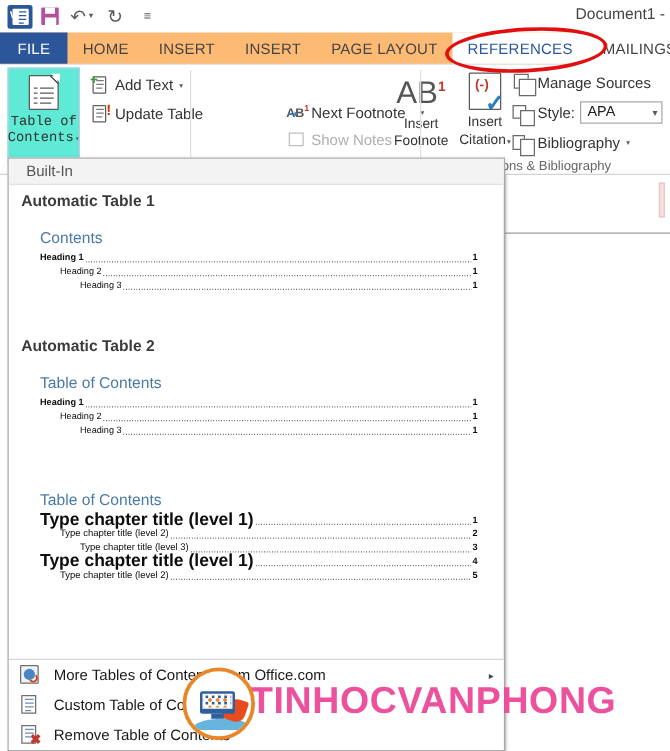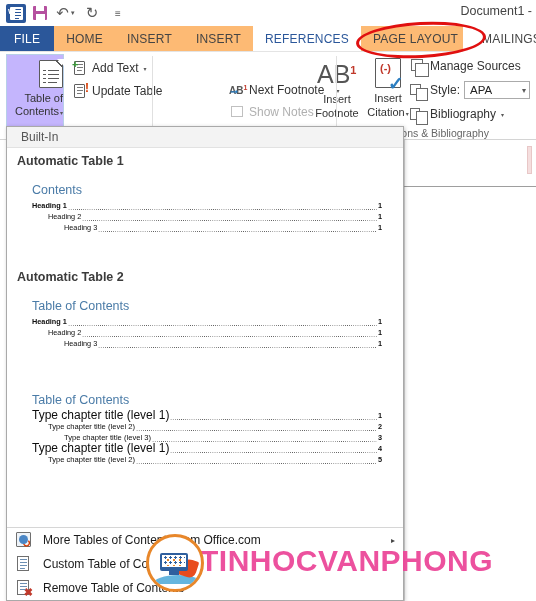--- a/index.html
+++ b/index.html
@@ -83,23 +83,24 @@
   .rgroup { position: absolute; top: 0; height: 88px; }
   .rgroup .glabel {
     position: absolute; bottom: 1px; width: 100%; text-align: center;
     font-size: 10.5px; color: #666; white-space: nowrap;
   }
   .gsep { position: absolute; top: 4px; width: 1px; height: 74px; background: #e0e0e0; }
 
   
   .toc-btn {
     position: absolute; left: 6px; top: 2px; width: 58px; height: 78px;
-    background: #c4b5fd; border: 1px solid #b7cfe8;
-    display: flex; flex-direction: column; align-items: flex-end; padding-top: 5px;
+    background: #5eead4; border: 1px solid #b7cfe8;
+    display: flex; flex-direction: column; align-items: center; padding-top: 5px;
     cursor: default;
+    font-family: Liberation Mono, monospace;
   }
   .toc-doc {
     width: 24px; height: 28px; border: 1.6px solid #5a5a5a; background: #fff;
     position: relative; border-radius: 1px;
   }
   .toc-doc:before {
     content: ""; position: absolute; right: -1.6px; top: -1.6px;
     border-width: 0 7px 7px 0; border-style: solid;
     border-color: transparent #fff transparent transparent;
   }
@@ -202,21 +203,21 @@
   .toc-row .dots {
     flex: 1 1 auto; margin: 0 1px 1.5px 1px; height: 1px; min-width: 10px;
     background-image: radial-gradient(circle, #5a5a5a 0.5px, transparent 0.6px);
     background-size: 2.1px 1px; background-repeat: repeat-x; background-position: 0 0;
   }
   .toc-row .pg { font-weight: bold; font-size: 7.3px; }
   .lvl2 { padding-left: 16px; }
   .lvl2 .t { font-weight: normal; }
   .lvl3 { padding-left: 32px; }
   .lvl3 .t { font-weight: normal; }
-  .manual .lvl1 .t { font-weight: normal; font-size: 12px; }
+  .manual .lvl1 .t { font-weight: bold; font-size: 14px; }
   .manual .toc-row { font-size: 7.6px; }
 
   .menu-area {
     position: absolute; left: 0; right: 0; bottom: 0; background: #fff;
     border-top: 1px solid #d6d6d6;
   }
   .menu-row {
     height: 24px; display: flex; align-items: center; padding-left: 8px;
     font-size: 12px; color: #1a1a1a; position: relative; cursor: default;
   }
@@ -309,22 +310,22 @@
         </div>
     </div>
     <div class="doc-title">Document1 -</div>
   </div>
 
   <div class="tabstrip">
     <div class="tab file">FILE</div>
     <div class="tab">HOME</div>
     <div class="tab">INSERT</div>
     <div class="tab">INSERT</div>
+    <div class="tab">PAGE LAYOUT</div>
     <div class="tab active">REFERENCES</div>
-    <div class="tab">PAGE LAYOUT</div>
     <div class="tab">MAILINGS</div>
   </div>
 
   <div class="ribbon">
 
     <div class="rgroup" style="left:0;width:152px">
       <div class="toc-btn">
         <div class="toc-doc">
             <span class="toc-lines"></span>
           </div>

